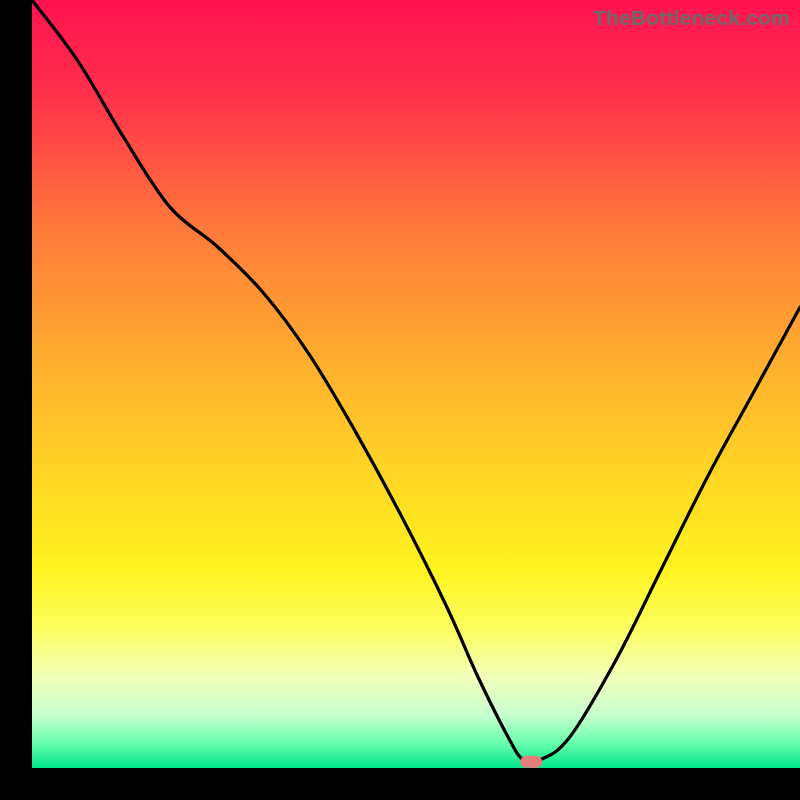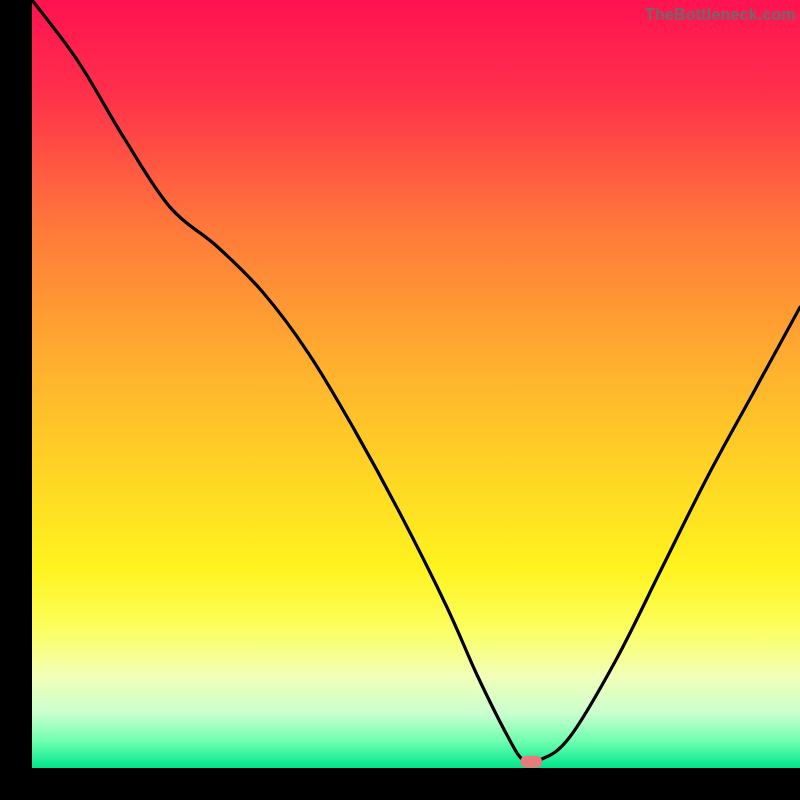--- a/index.html
+++ b/index.html
@@ -12,22 +12,22 @@
     background: #000;
   }
   .chart-wrap {
     position: absolute;
     inset: 0;
   }
   svg { display: block; }
   .watermark {
     position: absolute;
     top: 6px;
-    right: 4px;
-    font-size: 16px;
+    right: 10px;
+    font-size: 21px;
     font-weight: 600;
     color: #6b6b6b;
     letter-spacing: 0.2px;
     user-select: none;
   }
 </style>
 </head>
 <body>
 
 <div class="chart-wrap">

